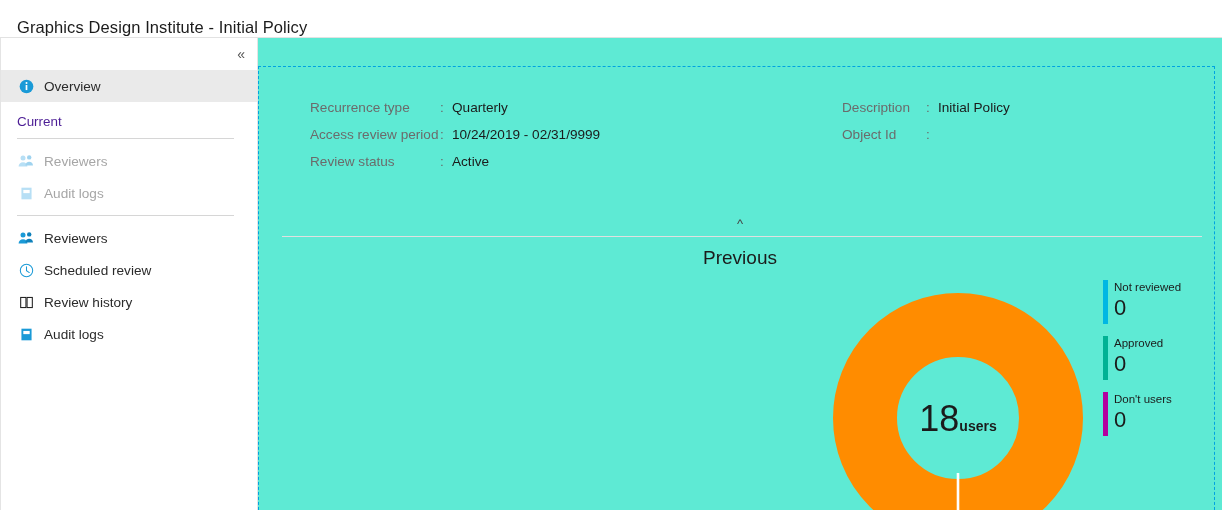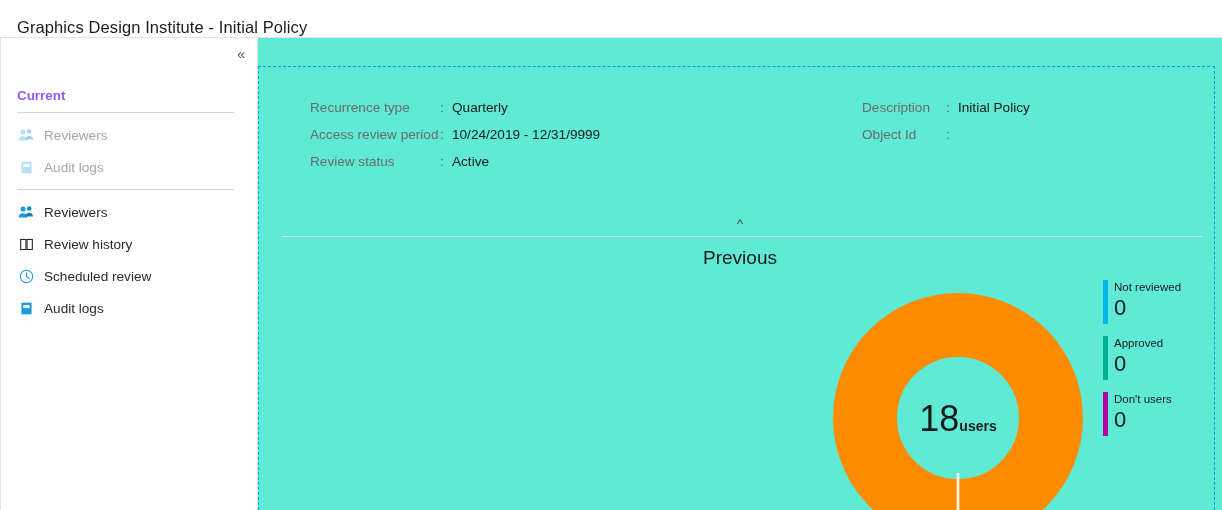--- a/index.html
+++ b/index.html
@@ -95,24 +95,24 @@
     margin-right: 9px;
     display: flex;
     align-items: center;
     justify-content: center;
     flex: 0 0 18px;
   }
   .nav-label { white-space: nowrap; }
 
   .section-head {
     font-size: 13.4px;
-    font-weight: bold;
-    color: #8b5cf6;
+    font-weight: normal;
+    color: #4c1d95;
     padding: 0 0 0 17px;
-    margin-top: 16px;
+    margin-top: 10px;
     height: 20px;
     line-height: 20px;
   }
   .section-rule {
     height: 1px;
     background: #d6d6d6;
     margin: 6px 23px 6px 17px;
   }
 
   
@@ -144,21 +144,21 @@
     display: flex;
     align-items: baseline;
     height: 27px;
     font-size: 13.6px;
   }
   .detail-key {
     color: #6b6b6b;
     white-space: nowrap;
   }
   .detail-col.left .detail-key { width: 130px; flex: 0 0 130px; }
-  .detail-col.right .detail-key { width: 84px; flex: 0 0 84px; margin-left: 20px; }
+  .detail-col.right .detail-key { width: 84px; flex: 0 0 84px; }
   .detail-colon {
     color: #6b6b6b;
     width: 12px;
     flex: 0 0 12px;
   }
   .detail-val {
     color: #1b1b1b;
     white-space: nowrap;
   }
 
@@ -263,20 +263,30 @@
 
 <div class="workspace">
 
   <div class="sidebar">
     <div class="sidebar-left-rule"></div>
 
     <div class="collapse-bar">
       <span class="chev-left">«</span>
     </div>
 
+    <div class="nav-item selected">
+      <span class="nav-icon">
+        <svg width="15" height="15" viewBox="0 0 16 16">
+          <circle cx="8" cy="8" r="7.3" fill="#1a9ad7"></circle>
+          <rect x="7.1" y="6.4" width="1.8" height="5.4" fill="#ffffff"></rect>
+          <circle cx="8" cy="4.3" r="1.05" fill="#ffffff"></circle>
+        </svg>
+      </span>
+      <span class="nav-label">Overview</span>
+    </div>
 
     <div class="section-head">Current</div>
     <div class="section-rule"></div>
 
 
     <div class="nav-item disabled">
       <span class="nav-icon">
         <svg width="16" height="16" viewBox="0 0 16 16">
           <circle cx="5" cy="5" r="2.5" fill="#b7dff5"></circle>
           <path d="M0.6 13.5c0-2.5 1.9-4.2 4.4-4.2s4.4 1.7 4.4 4.2z" fill="#b7dff5"></path>
@@ -307,35 +317,35 @@
           <circle cx="11.2" cy="4.4" r="2.2" fill="#0f81bb"></circle>
           <path d="M7.4 12.4c0-2.2 1.7-3.7 3.8-3.7s3.8 1.5 3.8 3.7z" fill="#0f81bb"></path>
         </svg>
       </span>
       <span class="nav-label">Reviewers</span>
     </div>
 
     <div class="nav-item">
       <span class="nav-icon">
         <svg width="15" height="15" viewBox="0 0 16 16">
+          <circle cx="8" cy="8" r="6.6" fill="none" stroke="#1a9ad7" stroke-width="1.1"></circle>
+          <path d="M8 4.1V8.2l3 2" fill="none" stroke="#1a9ad7" stroke-width="1.1" stroke-linecap="round"></path>
+        </svg>
+      </span>
+      <span class="nav-label">Scheduled review</span>
+    </div>
+
+    <div class="nav-item">
+      <span class="nav-icon">
+        <svg width="15" height="15" viewBox="0 0 16 16">
           <rect x="1.8" y="2.6" width="5.6" height="10.8" fill="none" stroke="#1b1b1b" stroke-width="1.1"></rect>
           <rect x="8.6" y="2.6" width="5.6" height="10.8" fill="none" stroke="#1b1b1b" stroke-width="1.1"></rect>
         </svg>
       </span>
       <span class="nav-label">Review history</span>
-    </div>
-
-    <div class="nav-item">
-      <span class="nav-icon">
-        <svg width="15" height="15" viewBox="0 0 16 16">
-          <circle cx="8" cy="8" r="6.6" fill="none" stroke="#1a9ad7" stroke-width="1.1"></circle>
-          <path d="M8 4.1V8.2l3 2" fill="none" stroke="#1a9ad7" stroke-width="1.1" stroke-linecap="round"></path>
-        </svg>
-      </span>
-      <span class="nav-label">Scheduled review</span>
     </div>
 
     <div class="nav-item">
       <span class="nav-icon">
         <svg width="15" height="15" viewBox="0 0 16 16">
           <rect x="2.6" y="1.8" width="10.8" height="12.4" fill="#1a9ad7"></rect>
           <rect x="4.6" y="4.2" width="6.8" height="3.4" fill="#ffffff"></rect>
         </svg>
       </span>
       <span class="nav-label">Audit logs</span>
@@ -350,21 +360,21 @@
 
         <div class="detail-row">
           <span class="detail-key">Recurrence type</span>
           <span class="detail-colon">:</span>
           <span class="detail-val">Quarterly</span>
         </div>
 
         <div class="detail-row">
           <span class="detail-key">Access review period</span>
           <span class="detail-colon">:</span>
-          <span class="detail-val">10/24/2019 - 12/31/9999</span>
+          <span class="detail-val">10/24/2019 - 02/31/9999</span>
         </div>
 
         <div class="detail-row">
           <span class="detail-key">Review status</span>
           <span class="detail-colon">:</span>
           <span class="detail-val">Active</span>
         </div>
       </div>
 
       <div class="detail-col right">

